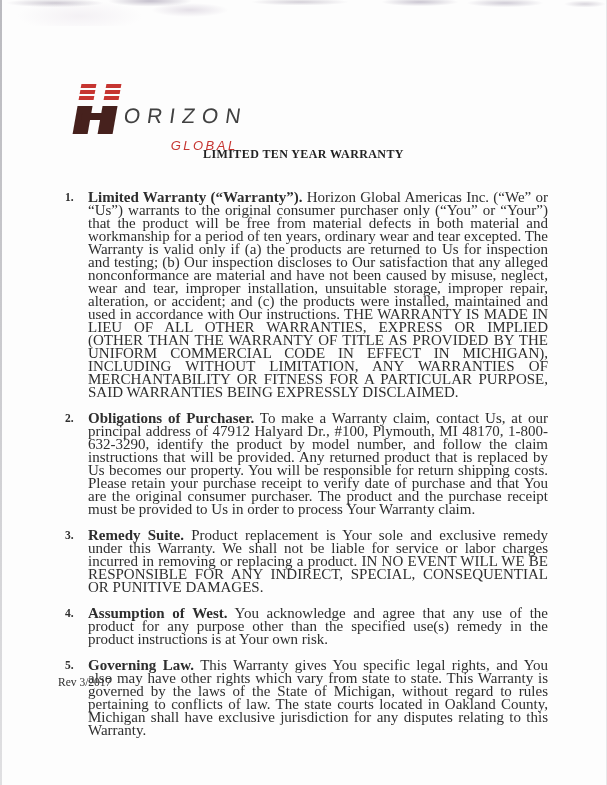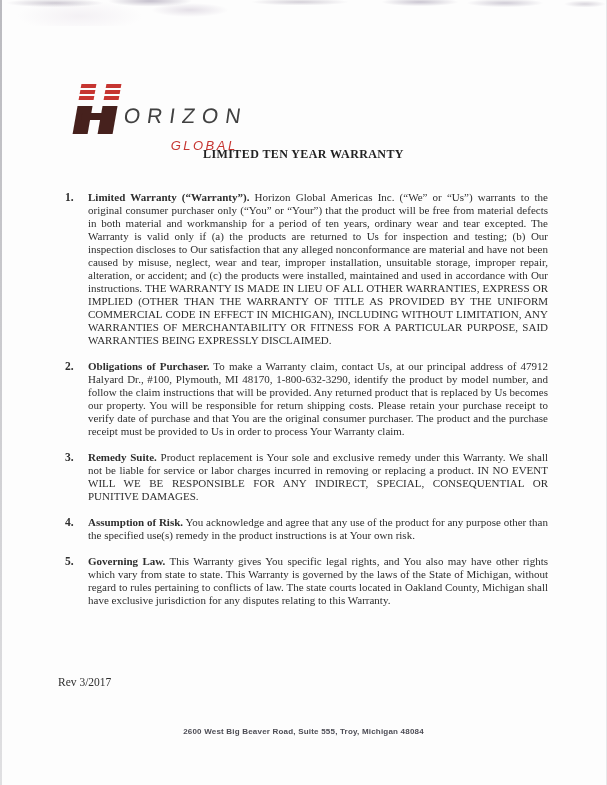--- a/index.html
+++ b/index.html
@@ -138,21 +138,21 @@
   .section-num {
     flex: none;
     width: 23px;
     font-weight: bold;
     font-size: 11.5px;
     line-height: 13px;
   }
   .section-par {
     flex: 1;
     margin: 0;
-    font-size: 11px;
+    font-size: 15px;
     line-height: 13px;
     text-align: justify;
   }
   .section-head { font-weight: bold; }
 
   
   .revision {
     position: absolute;
     left: 58px;
     top: 676px;
@@ -217,27 +217,26 @@
       <p class="section-par"><span class="section-head">Obligations of Purchaser.</span><span> To make a Warranty claim, contact Us, at our principal address of 47912 Halyard Dr., #100, Plymouth, MI  48170, 1-800-632-3290, identify the product by model number, and follow the claim instructions that will be provided.  Any returned product that is replaced by Us becomes our property.  You will be responsible for return shipping costs.  Please retain your purchase receipt to verify date of purchase and that You are the original consumer purchaser.  The product and the purchase receipt must be provided to Us in order to process Your Warranty claim.</span></p>
     </div>
 
     <div class="section-item">
       <span class="section-num">3.</span>
       <p class="section-par"><span class="section-head">Remedy Suite.</span><span>  Product replacement is Your sole and exclusive remedy under this Warranty.  We shall not be liable for service or labor charges incurred in removing or replacing a product.  IN NO EVENT WILL WE BE RESPONSIBLE FOR ANY INDIRECT, SPECIAL, CONSEQUENTIAL OR PUNITIVE DAMAGES.</span></p>
     </div>
 
     <div class="section-item">
       <span class="section-num">4.</span>
-      <p class="section-par"><span class="section-head">Assumption of Risk.</span><span>  You acknowledge and agree that any use of the product for any purpose other than the specified use(s) remedy in the product instructions is at Your own risk.</span></p>
+      <p class="section-par"><span class="section-head">Assumption of West.</span><span>  You acknowledge and agree that any use of the product for any purpose other than the specified use(s) remedy in the product instructions is at Your own risk.</span></p>
     </div>
 
     <div class="section-item">
       <span class="section-num">5.</span>
       <p class="section-par"><span class="section-head">Governing Law.</span><span>  This Warranty gives You specific legal rights, and You also may have other rights which vary from state to state.  This Warranty is governed by the laws of the State of Michigan, without regard to rules pertaining to conflicts of law. The state courts located in Oakland County, Michigan shall have exclusive jurisdiction for any disputes relating to this Warranty.</span></p>
     </div>
 
   </div>
 
   <div class="revision">Rev 3/2017</div>
 
-  <div class="footer-address">2600 West Big Beaver Road, Suite 555, Troy, Michigan 48084</div>
 
 </div>
 
 </body></html>

